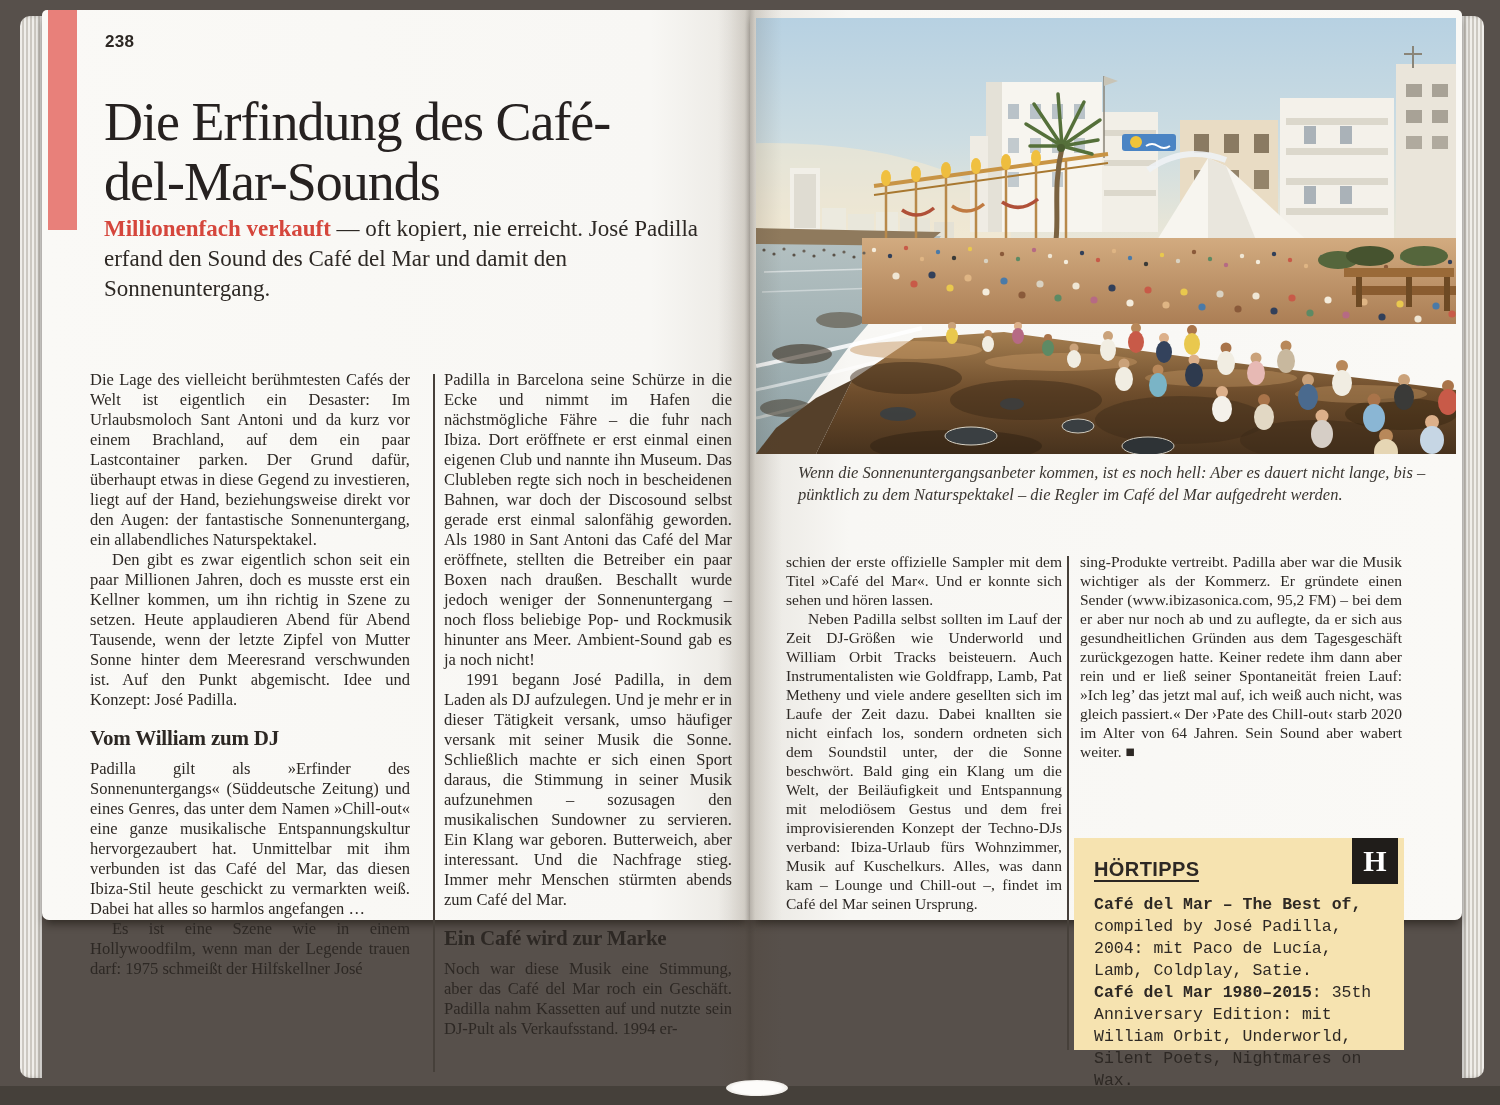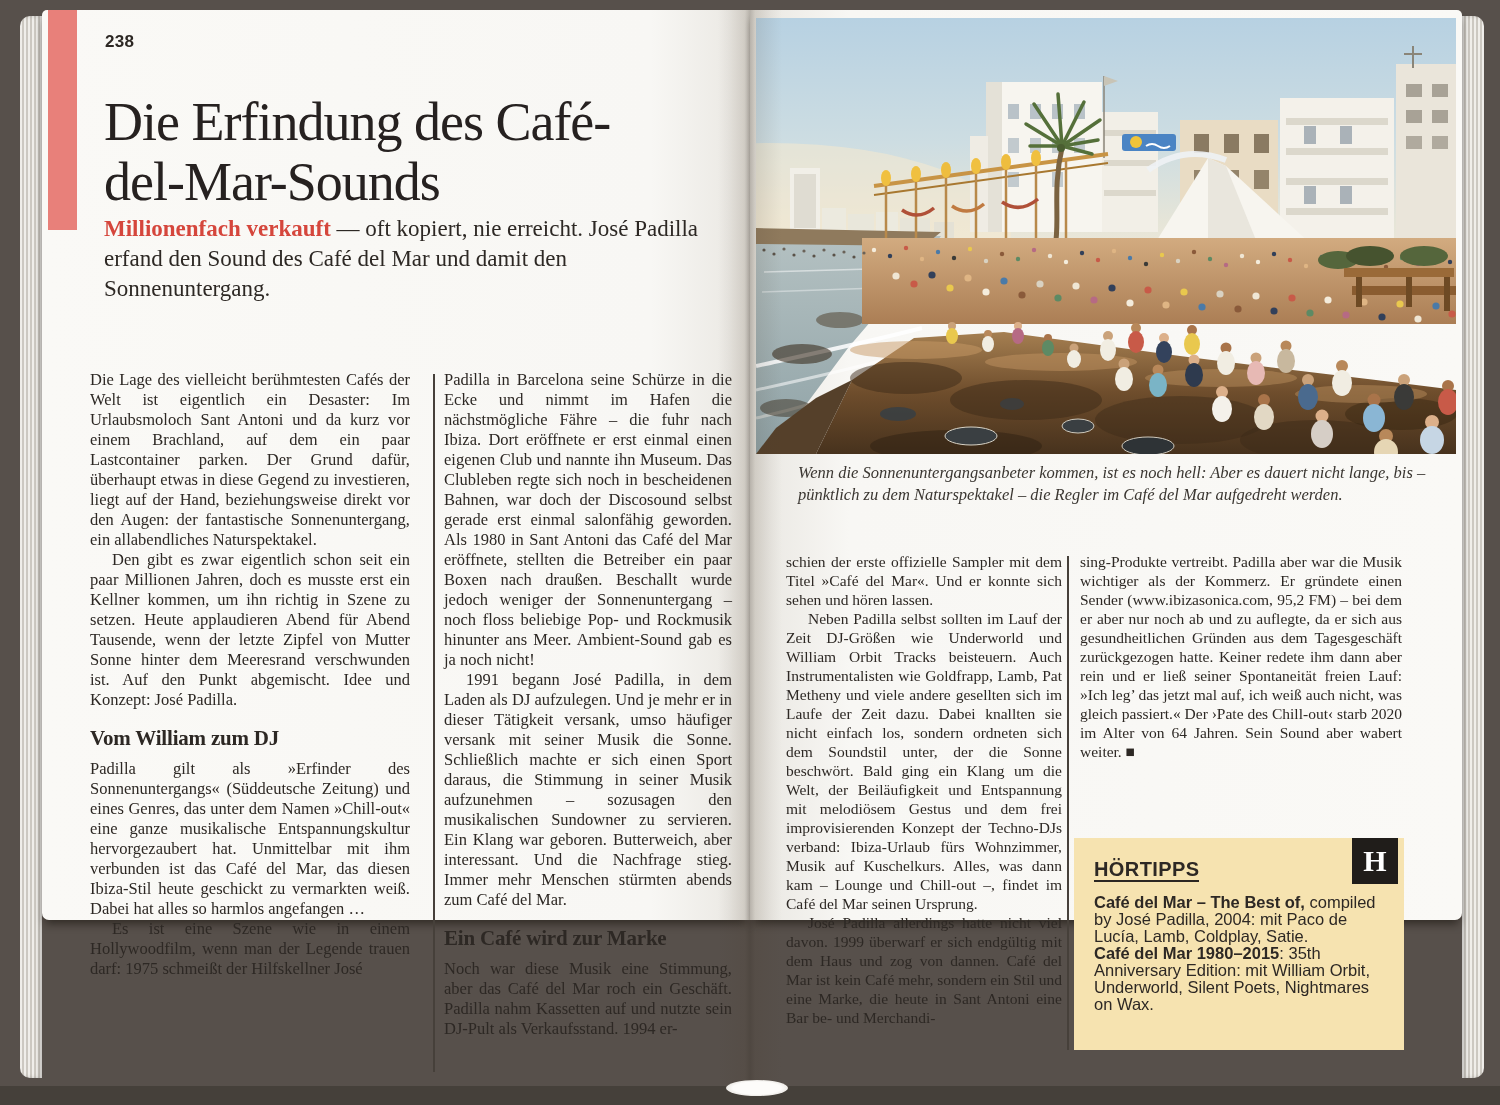--- a/index.html
+++ b/index.html
@@ -42,21 +42,21 @@
   .photo svg{display:block;width:100%;height:100%;}
   .caption{position:absolute;left:48px;top:452px;width:640px;font-style:italic;font-size:16.5px;line-height:22px;color:var(--caption);}
   .rp-col1{left:36px;top:542px;width:276px;font-size:15.5px;line-height:19px;}
   .rp-col2{left:330px;top:542px;width:322px;font-size:15.5px;line-height:19px;}
   .rp-rule{position:absolute;left:317px;top:546px;width:2px;height:494px;background:var(--rule);}
   .tip-box{position:absolute;left:324px;top:828px;width:330px;height:212px;background:var(--box-bg);}
   .tip-icon{position:absolute;right:6px;top:0;width:46px;height:46px;background:var(--box-icon-bg);color:var(--box-icon-letter);
     font:700 30px/46px "Liberation Serif",serif;text-align:center;}
   .tip-title{display:inline-block;margin:20px 0 12px 20px;font:700 20px/22px "Liberation Sans",sans-serif;letter-spacing:.4px;
     border-bottom:2.5px solid #2b2722;}
-  .tip-body{margin:0 16px 0 20px;font-family:Liberation Sans, sans-serif;font-size:16.5px;line-height:17px;}
+  .tip-body{margin:0 16px 0 20px;font-family:Liberation Mono, monospace;font-size:16.5px;line-height:22px;}
   .tip-body p{margin:0;}
   .tip-body b{font-weight:700;}
 </style>
 </head>
 <body>
 
 <div class="spread">
   <div class="stack stack-left"></div>
   <div class="stack stack-right"></div>
 
@@ -442,21 +442,20 @@
               <ellipse cx="318" cy="341" rx="7" ry="9" fill="#f1ede2"></ellipse>
             </g>
         </g>
       </svg>
     </div>
     <p class="caption">Wenn die Sonnenuntergangsanbeter kommen, ist es noch hell: Aber es dauert nicht lange, bis – pünktlich zu dem Naturspektakel – die Regler im Café del Mar aufgedreht werden.</p>
 
     <div class="bodycol rp-col1">
       <p>schien der erste offizielle Sampler mit dem Titel »Café del Mar«. Und er konnte sich sehen und hören lassen.</p>
       <p class="indent">Neben Padilla selbst sollten im Lauf der Zeit DJ-Größen wie Underworld und William Orbit Tracks beisteuern. Auch Instrumentalisten wie Goldfrapp, Lamb, Pat Metheny und viele andere gesellten sich im Laufe der Zeit dazu. Dabei knallten sie nicht einfach los, sondern ordneten sich dem Soundstil unter, der die Sonne beschwört. Bald ging ein Klang um die Welt, der Beiläufigkeit und Entspannung mit melodiösem Gestus und dem frei improvisierenden Konzept der Techno-DJs verband: Ibiza-Urlaub fürs Wohnzimmer, Musik auf Kuschelkurs. Alles, was dann kam – Lounge und Chill-out –, findet im Café del Mar seinen Ursprung.</p>
-      <p class="indent">José Padilla allerdings hatte nicht viel davon. 1999 überwarf er sich endgültig mit dem Haus und zog von dannen. Café del Mar ist kein Café mehr, sondern ein Stil und eine Marke, die heute in Sant Antoni eine Bar be- und Merchandi-</p>
     </div>
     <div class="rp-rule"></div>
     <div class="bodycol rp-col2">
       <p>sing-Produkte vertreibt. Padilla aber war die Musik wichtiger als der Kommerz. Er gründete einen Sender (www.ibizasonica.com, 95,2 FM) – bei dem er aber nur noch ab und zu auflegte, da er sich aus gesundheitlichen Gründen aus dem Tagesgeschäft zurückgezogen hatte. Keiner redete ihm dann aber rein und er ließ seiner Spontaneität freien Lauf: »Ich leg’ das jetzt mal auf, ich weiß auch nicht, was gleich passiert.« Der ›Pate des Chill-out‹ starb 2020 im Alter von 64 Jahren. Sein Sound aber wabert weiter. ■</p>
     </div>
 
     <div class="tip-box">
       <div class="tip-icon">H</div>
       <span class="tip-title">HÖRTIPPS</span>
       <div class="tip-body">

